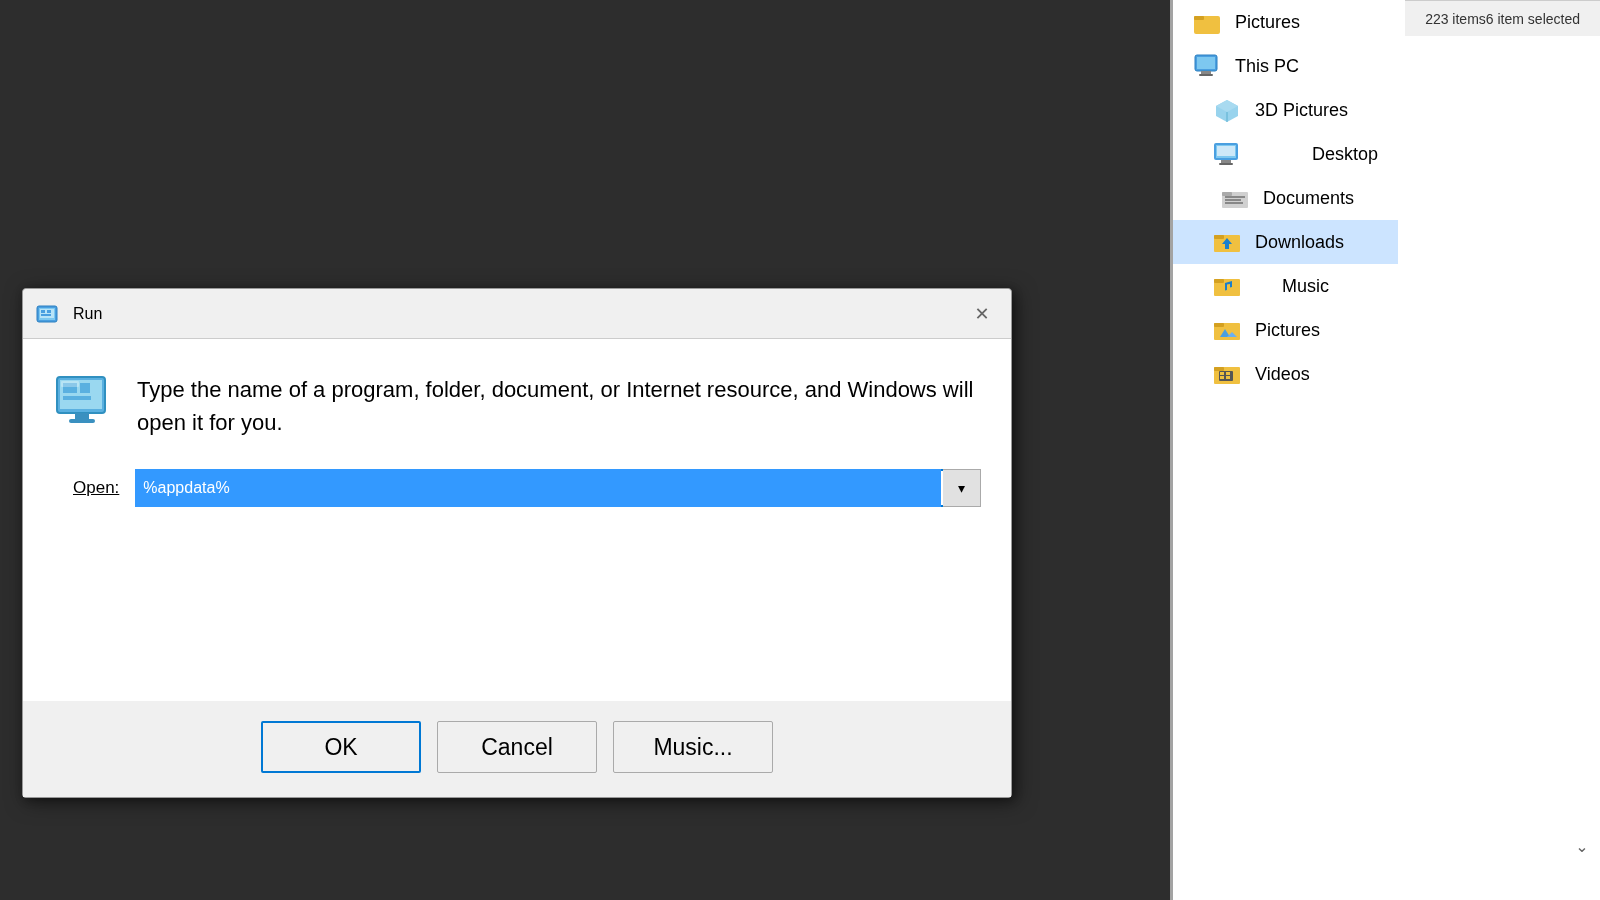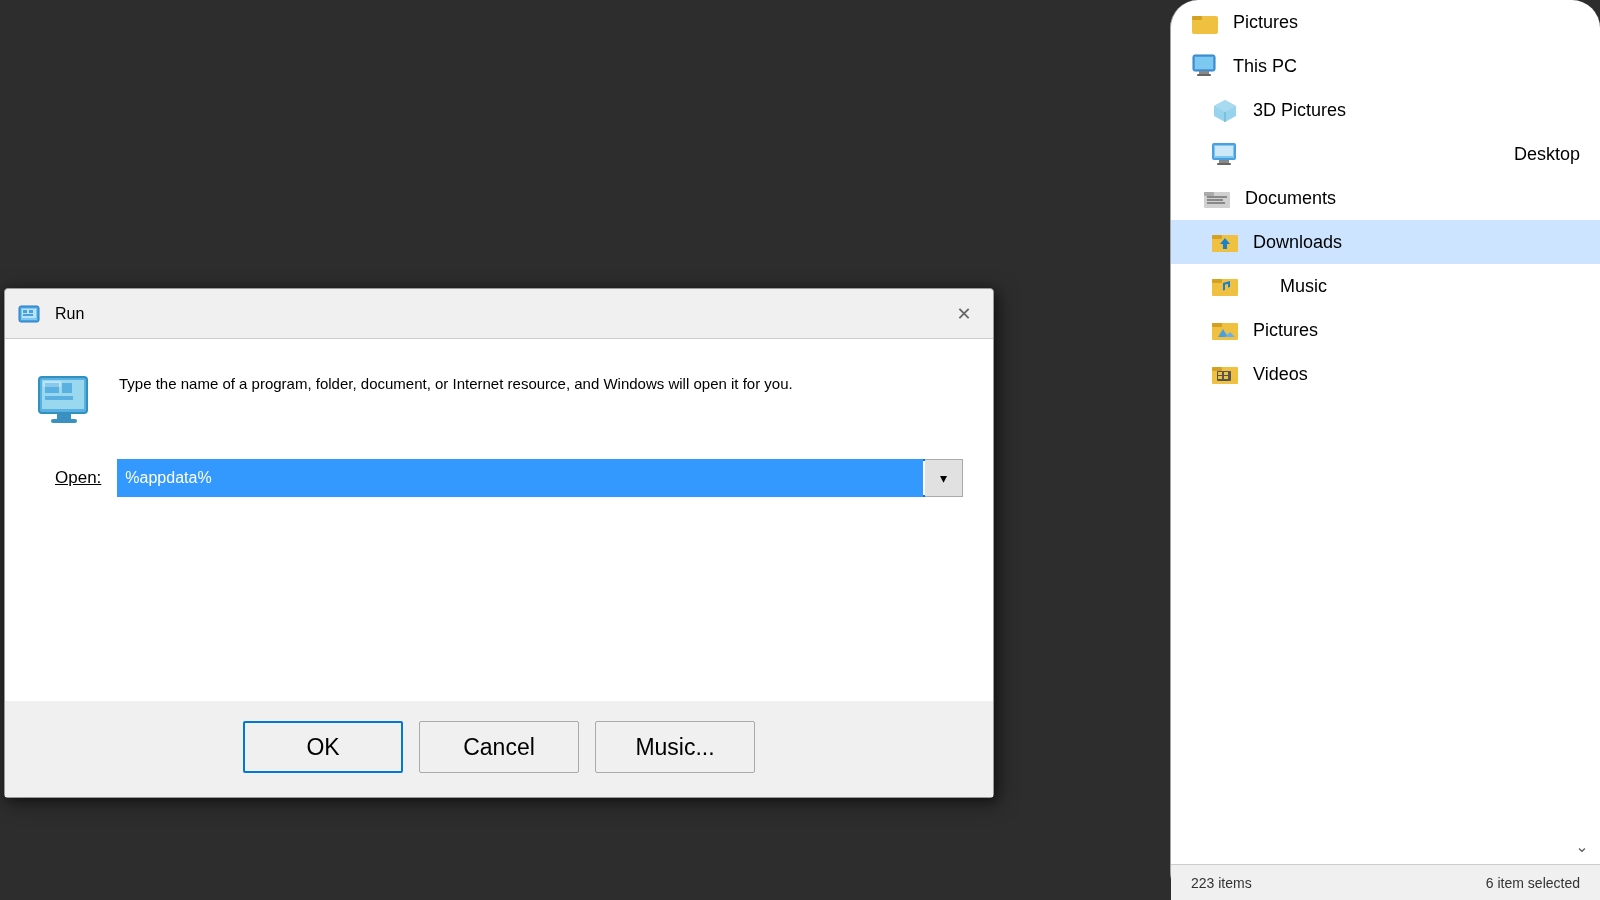--- a/index.html
+++ b/index.html
@@ -23,24 +23,22 @@
     }
 
     
     .file-explorer-panel {
       position: absolute;
       top: 0;
       right: 0;
       width: 430px;
       height: 900px;
       background: #ffffff;
-      border-left: 1px solid #a3a3a3;
-      display: flex;
-      flex-direction: column;
-      border-radius: 28px;
+      border-left: 3px solid #a3a3a3;
+      display: flex;
     }
 
     .file-explorer-content {
       flex: 1;
       overflow: hidden;
       padding: 0;
     }
 
     .explorer-item {
       display: flex;
@@ -69,27 +67,28 @@
     .explorer-status-bar {
       height: 36px;
       background: #f0f0f0;
       border-top: 1px solid #ccc;
       display: flex;
       align-items: center;
       padding: 12px 20px;
       font-size: 14px;
       color: #333;
       justify-content: space-between;
+      margin-left: 7px;
     }
 
     
     .run-dialog-overlay {
       position: absolute;
       top: 288px;
-      left: 4px;
+      left: 22px;
       width: 990px;
       height: 510px;
       background: #f0f0f0;
       border: 1px solid #999;
       box-shadow: 4px 4px 20px rgba(0,0,0,0.5), 2px 2px 8px rgba(0,0,0,0.3);
       border-radius: 4px;
       display: flex;
       flex-direction: column;
     }
 
@@ -145,21 +144,21 @@
 
     .run-icon-large {
       width: 60px;
       height: 60px;
       margin-right: 24px;
       flex-shrink: 0;
       position: relative;
     }
 
     .description-text {
-      font-size: 15px;
+      font-size: 22px;
       color: #000;
       line-height: 1.5;
       padding-top: 4px;
     }
 
     .open-row {
       display: flex;
       align-items: center;
       margin-top: 10px;
       margin-left: 20px;
@@ -301,21 +300,21 @@
           <rect x="1" y="2" width="24" height="17" rx="2" fill="#4a9fe0"></rect>
           <rect x="3" y="4" width="20" height="13" fill="#7dc8f0"></rect>
           <rect x="8" y="19" width="10" height="3" fill="#888"></rect>
           <rect x="6" y="22" width="14" height="2" rx="1" fill="#666"></rect>
           <rect x="4" y="5" width="18" height="10" fill="#cde8f8"></rect>
         </svg>
       </div>
       <span>Desktop</span>
     </div>
 
-    <div class="explorer-item" style="padding-left:32px;">
+    <div class="explorer-item" style="padding-left:48px;">
       <div class="explorer-icon">
         <svg width="26" height="24" viewBox="0 0 26 24">
           <rect x="0" y="6" width="26" height="16" rx="1" fill="#d0d0d0"></rect>
           <rect x="0" y="6" width="10" height="4" rx="1" fill="#aaa"></rect>
           <rect x="3" y="10" width="20" height="2" fill="#888"></rect>
           <rect x="3" y="13" width="16" height="2" fill="#888"></rect>
           <rect x="3" y="16" width="18" height="2" fill="#888"></rect>
         </svg>
       </div>
       <span>Documents</span>

